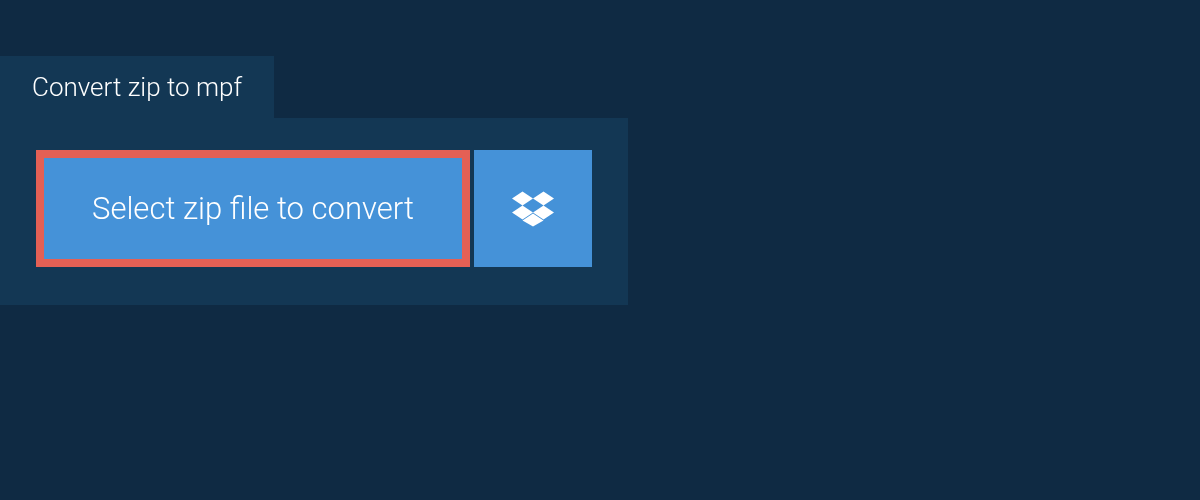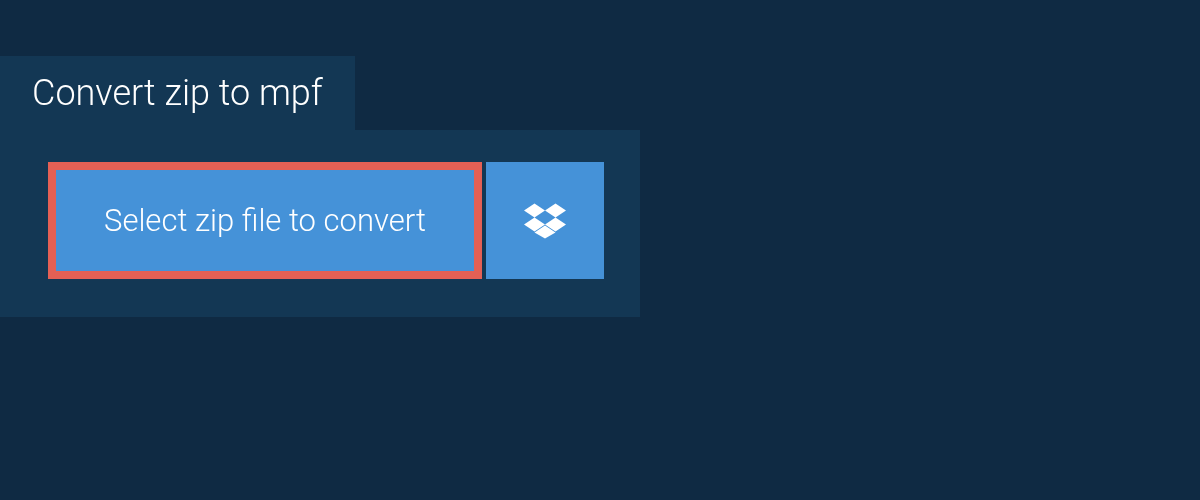--- a/index.html
+++ b/index.html
@@ -15,32 +15,31 @@
       overflow: hidden;
     }
     .tab-bar {
       display: flex;
       margin-top: 56px;
     }
     .tab {
       background: #133754;
       color: #ffffff;
       padding: 16px 32px;
-      font-size: 36px;
+      font-size: 26px;
       font-weight: 300;
     }
     .panel {
       background: #133754;
       padding: 32px 36px 38px 36px;
       display: inline-block;
     }
     .button-row {
       display: flex;
       gap: 4px;
-      margin-left: 12px;
     }
     .select-btn {
       background: #4592d8;
       border: 8px solid #e46055;
       color: #ffffff;
       font-size: 31px;
       font-weight: 300;
       padding: 32px 48px;
       cursor: pointer;
       display: flex;

